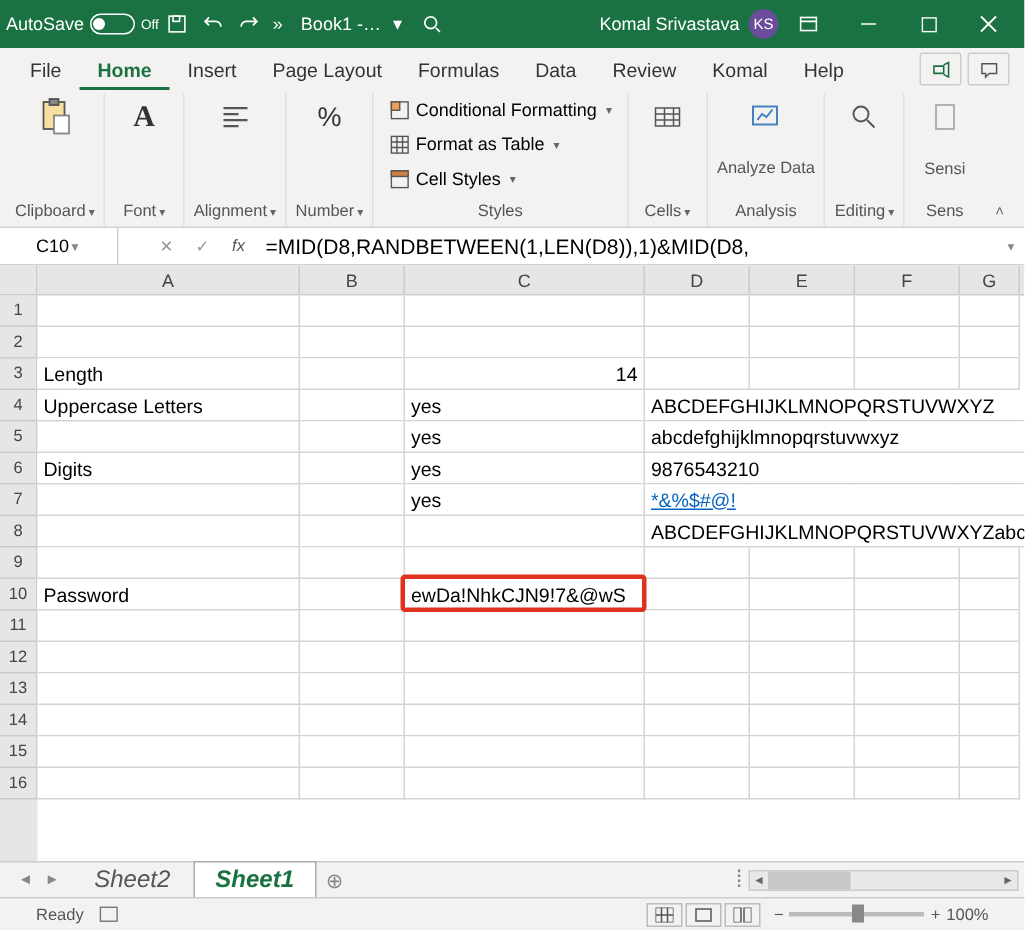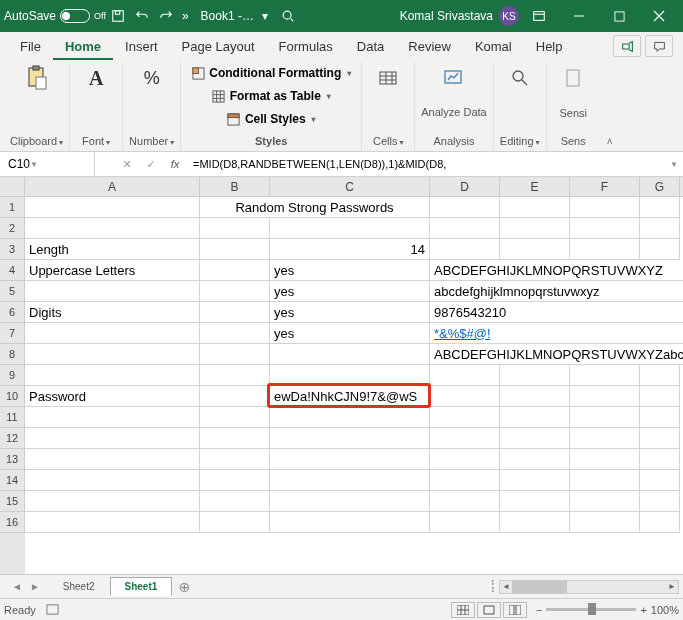--- a/index.html
+++ b/index.html
@@ -18,54 +18,54 @@
 .ribbon-tabs { background: #f3f2f1; height: 28px; display: flex; align-items: flex-end; padding: 0 8px; border-bottom: 0; gap: 0; }
 .ribbon-tabs .tab { padding: 4px 12px; font-size: 13px; color: #333; cursor: pointer; border-bottom: 2px solid transparent; }
 .ribbon-tabs .tab.active { border-bottom: 2px solid #1a7243; color: #1a7243; font-weight: 600; }
 .ribbon-tabs .rsp { flex: 1; }
 .ribbon-tabs .rbtn { width: 28px; height: 22px; border: 1px solid #ccc; display: flex; align-items: center; justify-content: center; margin: 0 2px 3px; cursor: pointer; font-size: 11px; border-radius: 2px; }
 .ribbon { background: #f3f2f1; min-height: 92px; border-bottom: 1px solid #d0d0d0; display: flex; padding: 2px 4px 0; }
 .rgroup { padding: 2px 6px; display: flex; flex-direction: column; align-items: center; justify-content: space-between; border-right: 1px solid #e0e0e0; min-width: 53px; }
 .rgroup .gicon { width: 28px; height: 28px; display: flex; align-items: center; justify-content: center; font-size: 18px; color: #333; }
 .rgroup .glabel { font-size: 11px; color: #555; padding: 2px 0; }
 .rgroup .arr { font-size: 8px; color: #666; margin-left: 2px; }
-.rgroup.wide { min-width: auto; align-items: center; font-weight: bold; }
+.rgroup.wide { min-width: auto; align-items: flex-start; }
 .rgroup .row-item { font-size: 12px; padding: 2px 4px; display: flex; align-items: center; cursor: pointer; gap: 4px; white-space: nowrap; }
 .rgroup .sm-ic { width: 14px; height: 14px; display: inline-flex; align-items: center; justify-content: center; font-size: 11px; }
 .ribbon .collapse { width: 20px; display: flex; align-items: flex-end; justify-content: center; padding-bottom: 4px; font-size: 10px; cursor: pointer; color: #666; }
 .namebox-row { height: 25px; border-bottom: 1px solid #d0d0d0; display: flex; align-items: center; background: #fff; }
-.namebox { width: 95px; border-right: 1px solid #d0d0d0; padding: 0 8px; font-size: 12px; height: 100%; display: flex; align-items: center; justify-content: flex-start; }
+.namebox { width: 79px; border-right: 1px solid #d0d0d0; padding: 0 8px; font-size: 12px; height: 100%; display: flex; align-items: center; justify-content: center; }
 .fx-btn { width: 24px; height: 100%; display: flex; align-items: center; justify-content: center; color: #999; font-size: 11px; cursor: pointer; }
 .fx-lbl { width: 24px; font-size: 11px; font-style: italic; color: #555; display: flex; align-items: center; justify-content: center; }
-.formula-input { flex: 1; padding: 0 6px; font-size: 11px; border: none; outline: none; height: 100%; }
+.formula-input { flex: 1; padding: 0 6px; font-size: 14px; border: none; outline: none; height: 100%; }
 .fbar-expand { width: 18px; display: flex; align-items: center; justify-content: center; color: #888; font-size: 9px; cursor: pointer; }
 .grid-area { flex: 1; display: flex; flex-direction: column; overflow: hidden; position: relative; }
 .col-headers { height: 20px; display: flex; background: #e6e6e6; border-bottom: 1px solid #ccc; flex-shrink: 0; }
 .corner { width: 25px; border-right: 1px solid #ccc; background: #e6e6e6; }
 .ch { border-right: 1px solid #ccc; font-size: 12px; display: flex; align-items: center; justify-content: center; color: #444; background: #e6e6e6; }
 .grid-body { flex: 1; display: flex; overflow: hidden; }
 .row-headers { width: 25px; background: #e6e6e6; flex-shrink: 0; }
 .rh { height: 21px; border-bottom: 1px solid #ccc; border-right: 1px solid #ccc; font-size: 11px; display: flex; align-items: center; justify-content: center; color: #444; }
 .cells { position: relative; flex: 1; }
 .cell { position: absolute; height: 21px; border-right: 1px solid #d4d4d4; border-bottom: 1px solid #d4d4d4; font-size: 13px; padding: 0 4px; display: flex; align-items: center; background: #fff; overflow: visible; white-space: nowrap; }
 .cell.r { justify-content: flex-end; }
 .cell.c { justify-content: center; }
 .selected-box { position: absolute; border: 3px solid #e0301e; border-radius: 3px; pointer-events: none; }
 .link { color: #0563c1; text-decoration: underline; }
 .sheet-tabs { height: 24px; border-top: 1px solid #ccc; display: flex; align-items: center; background: #f3f2f1; padding: 0 4px; }
 .st-nav { display: flex; gap: 8px; padding: 0 8px; color: #888; font-size: 10px; }
-.st-tab { padding: 3px 14px; font-size: 10px; border: 1px solid transparent; cursor: pointer; color: #555; }
+.st-tab { padding: 3px 14px; font-size: 16px; border: 1px solid transparent; cursor: pointer; color: #555; font-style: italic; }
 .st-tab.active { background: #fff; border: 1px solid #aaa; border-bottom: 1px solid #fff; color: #1a7243; font-weight: 600; }
 .st-add { width: 24px; display: flex; align-items: center; justify-content: center; color: #888; cursor: pointer; font-size: 14px; }
 .st-sp { flex: 1; }
 .hscroll { width: 180px; height: 14px; background: #e8e8e8; border: 1px solid #ccc; position: relative; }
 .hscroll .thumb { position: absolute; left: 12px; width: 55px; top: 0; bottom: 0; background: #c8c8c8; }
 .hscroll .arr-l, .hscroll .arr-r { position: absolute; width: 12px; top: 0; bottom: 0; display: flex; align-items: center; justify-content: center; font-size: 8px; color: #666; }
 .hscroll .arr-l { left: 0; } .hscroll .arr-r { right: 0; }
-.statusbar { height: 22px; background: #f3f2f1; border-top: 1px solid #ccc; display: flex; align-items: center; padding: 0 4px; font-size: 11px; color: #555; }
+.statusbar { height: 22px; background: #f3f2f1; border-top: 1px solid #ccc; display: flex; align-items: center; padding: 0 24px; font-size: 11px; color: #555; }
 .statusbar .sb-sp { flex: 1; }
 .statusbar .view-btn { width: 24px; height: 16px; border: 1px solid #bbb; margin: 0 1px; display: flex; align-items: center; justify-content: center; font-size: 9px; cursor: pointer; }
 .statusbar .zoom { display: flex; align-items: center; gap: 4px; margin-left: 8px; }
 .statusbar .slider { width: 90px; height: 3px; background: #bbb; position: relative; }
 .statusbar .slider .th { position: absolute; width: 8px; height: 12px; background: #888; left: 42px; top: -5px; }
 svg { display: block; }
 </style>
 </head>
 <body>
 
@@ -164,20 +164,28 @@
           <rect x="10" y="12" width="10" height="12" fill="#fff" stroke="#888"></rect>
         </svg>
       </div>
     <div class="glabel"><span>Clipboard</span><span class="arr">▾</span></div>
   </div>
   <div class="rgroup">
     <div class="gicon">
         <span style="font-family:serif;font-size:20px;font-weight:bold">A</span>
       </div>
     <div class="glabel"><span>Font</span><span class="arr">▾</span></div>
+  </div>
+  <div class="rgroup">
+    <div class="gicon">
+        <svg width="20" height="16" viewBox="0 0 20 16" stroke="#555" stroke-width="1.5">
+          <path d="M2 2h16M2 6h10M2 10h16M2 14h10"></path>
+        </svg>
+      </div>
+    <div class="glabel"><span>Alignment</span><span class="arr">▾</span></div>
   </div>
   <div class="rgroup">
     <div class="gicon">
         <span style="font-size:18px">%</span>
       </div>
     <div class="glabel"><span>Number</span><span class="arr">▾</span></div>
   </div>
   <div class="rgroup wide">
     <div class="row-item">
         <span class="sm-ic">
@@ -402,21 +410,20 @@
         <div class="cell" style="left: 475px; top: 294px; width: 70px;"></div>
         <div class="cell" style="left: 545px; top: 294px; width: 70px;"></div>
         <div class="cell" style="left: 615px; top: 294px; width: 40px;"></div>
         <div class="cell" style="left: 0px; top: 315px; width: 175px;"></div>
         <div class="cell" style="left: 175px; top: 315px; width: 70px;"></div>
         <div class="cell" style="left: 245px; top: 315px; width: 160px;"></div>
         <div class="cell" style="left: 405px; top: 315px; width: 70px;"></div>
         <div class="cell" style="left: 475px; top: 315px; width: 70px;"></div>
         <div class="cell" style="left: 545px; top: 315px; width: 70px;"></div>
         <div class="cell" style="left: 615px; top: 315px; width: 40px;"></div>
-        <div class="cell c" style="left: 175px; top: 0px; width: 230px; z-index: 2;">Random Strong Passwords</div>
         <div class="cell" style="left: 0px; top: 42px; width: 175px; z-index: 2;">Length</div>
         <div class="cell r" style="left: 245px; top: 42px; width: 160px; z-index: 2;">14</div>
         <div class="cell" style="left: 0px; top: 63px; width: 175px; z-index: 2;">Uppercase Letters</div>
         <div class="cell" style="left: 245px; top: 63px; width: 160px; z-index: 2;">yes</div>
         <div class="cell" style="left: 405px; top: 63px; width: 300px; z-index: 2;">ABCDEFGHIJKLMNOPQRSTUVWXYZ</div>
         <div class="cell" style="left: 245px; top: 84px; width: 160px; z-index: 2;">yes</div>
         <div class="cell" style="left: 405px; top: 84px; width: 300px; z-index: 2;">abcdefghijklmnopqrstuvwxyz</div>
         <div class="cell" style="left: 0px; top: 105px; width: 175px; z-index: 2;">Digits</div>
         <div class="cell" style="left: 245px; top: 105px; width: 160px; z-index: 2;">yes</div>
         <div class="cell" style="left: 405px; top: 105px; width: 300px; z-index: 2;">9876543210</div>

